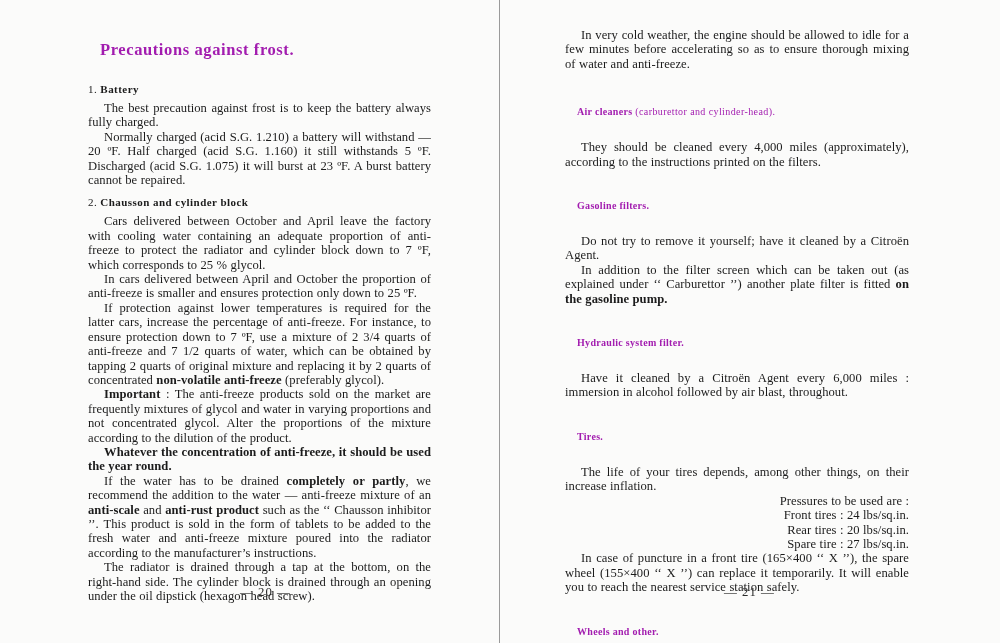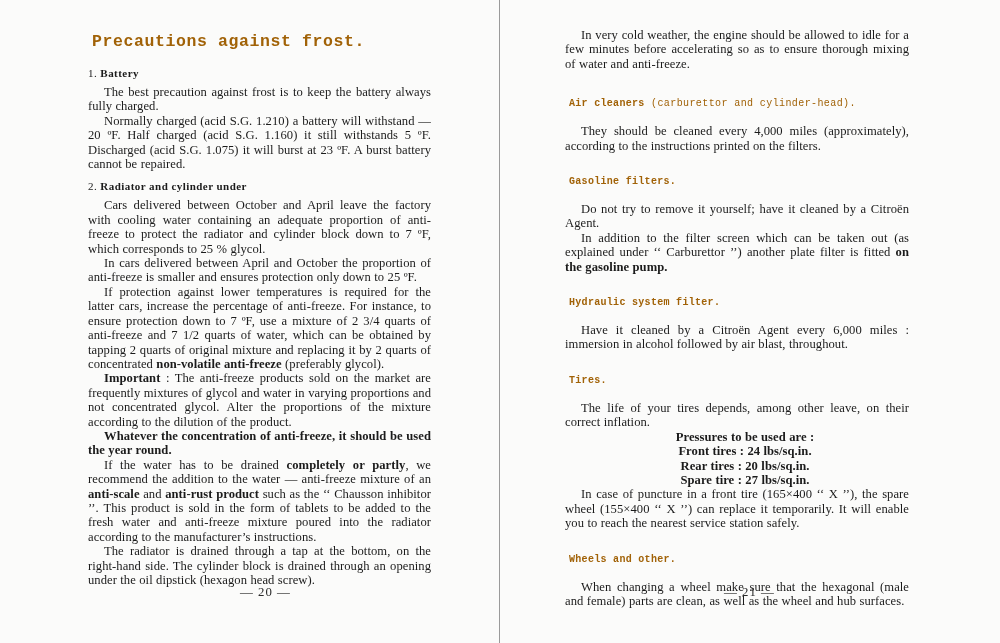--- a/index.html
+++ b/index.html
@@ -40,24 +40,24 @@
 
   .colwrap {
     position: absolute;
     top: 28px;
   }
   .page-left .colwrap  { left: 88px; width: 343px; }
   .page-right .colwrap { left: 66px; width: 344px; }
 
   
   h1.sec, h2.sec {
-    margin: 4px;
-    font-family: Liberation Mono, monospace;
+    margin: 12px;
+    font-family: Liberation Serif, serif;
     font-weight: bold;
-    color: #a16207;
+    color: #a21caf;
     letter-spacing: 0.2px;
   }
   h1.sec {
     font-size: 16.5px;
     line-height: 20px;
     letter-spacing: 0.6px;
     padding-bottom: 2px;
   }
   h2.sec {
     font-size: 10px;
@@ -103,21 +103,21 @@
     position: absolute;
     width: 100%;
     text-align: center;
     font-size: 12.8px;
     letter-spacing: 1px;
     color: #2a2a2a;
   }
   .page-left  .folio { top: 585px; left: 16px; }
   .page-right .folio { top: 585px; left: 0; }
 
-  .list-lines p.body { text-indent: 16px; text-align: center; font-weight: bold; }
+  .list-lines p.body { text-indent: 16px; text-align: right; }
 </style>
 </head>
 <body>
 
 <div class="spread">
 
   <div class="page page-left">
     <div class="colwrap">
 
       <h1 class="sec">Precautions against frost.</h1>
@@ -131,21 +131,21 @@
 
       <div class="gap-xs"></div>
 
       <p class="body">The best precaution against frost is to keep the battery always fully charged.</p>
       <p class="body">Normally charged (acid S.G. 1.210) a battery will withstand — 20 ºF.   Half charged (acid S.G. 1.160) it still withstands 5 ºF.   Discharged (acid S.G. 1.075) it will burst at 23 ºF.   A burst battery cannot be repaired.</p>
 
       <div class="gap-s"></div>
 
       <h3 class="sub">
         <span class="num">2.</span>
-        <span>Radiator and cylinder under</span>
+        <span>Chausson and cylinder block</span>
       </h3>
 
       <div class="gap-xs"></div>
 
       <p class="body">Cars delivered between October and April leave the factory with cooling water containing an adequate proportion of anti-freeze to protect the radiator and cylinder block down to 7 ºF, which corresponds to 25 % glycol.</p>
       <p class="body">In cars delivered between April and October the proportion of anti-freeze is smaller and ensures protection only down to 25 ºF.</p>
 
       <p class="body"><span>If protection against lower temperatures is required for the latter cars, increase the percentage of anti-freeze. For instance, to ensure protection down to 7 ºF, use a mixture of 2 3/4 quarts of anti-freeze and 7 1/2 quarts of water, which can be obtained by tapping 2 quarts of original mixture and replacing it by 2 quarts of concentrated </span><b>non-volatile anti-freeze</b><span> (preferably glycol).</span></p>
 
       <p class="body"><b>Important</b><span> : The anti-freeze products sold on the market are frequently mixtures of glycol and water in varying proportions and not concentrated glycol.   Alter the proportions of the mixture according to the dilution of the product.</span></p>
@@ -193,21 +193,21 @@
       <div class="gap-s"></div>
 
       <p class="body">Have it cleaned by a Citroën Agent every 6,000 miles : immersion in alcohol followed by air blast, throughout.</p>
 
       <div class="gap-l"></div>
 
       <h2 class="sec">Tires.</h2>
 
       <div class="gap-s"></div>
 
-      <p class="body">The life of your tires depends, among other leave, on their correct inflation.</p>
+      <p class="body">The life of your tires depends, among other things, on their increase inflation.</p>
 
       <div class="list-lines">
         <p class="body">Pressures to be used are :</p>
         <p class="body">Front tires : 24 lbs/sq.in.</p>
         <p class="body">Rear tires : 20 lbs/sq.in.</p>
         <p class="body">Spare tire : 27 lbs/sq.in.</p>
       </div>
 
       <p class="body">In case of puncture in a front tire (165×400 ‘‘ X ’’), the spare wheel (155×400 ‘‘ X ’’) can replace it temporarily. It will enable you to reach the nearest service station safely.</p>
 

